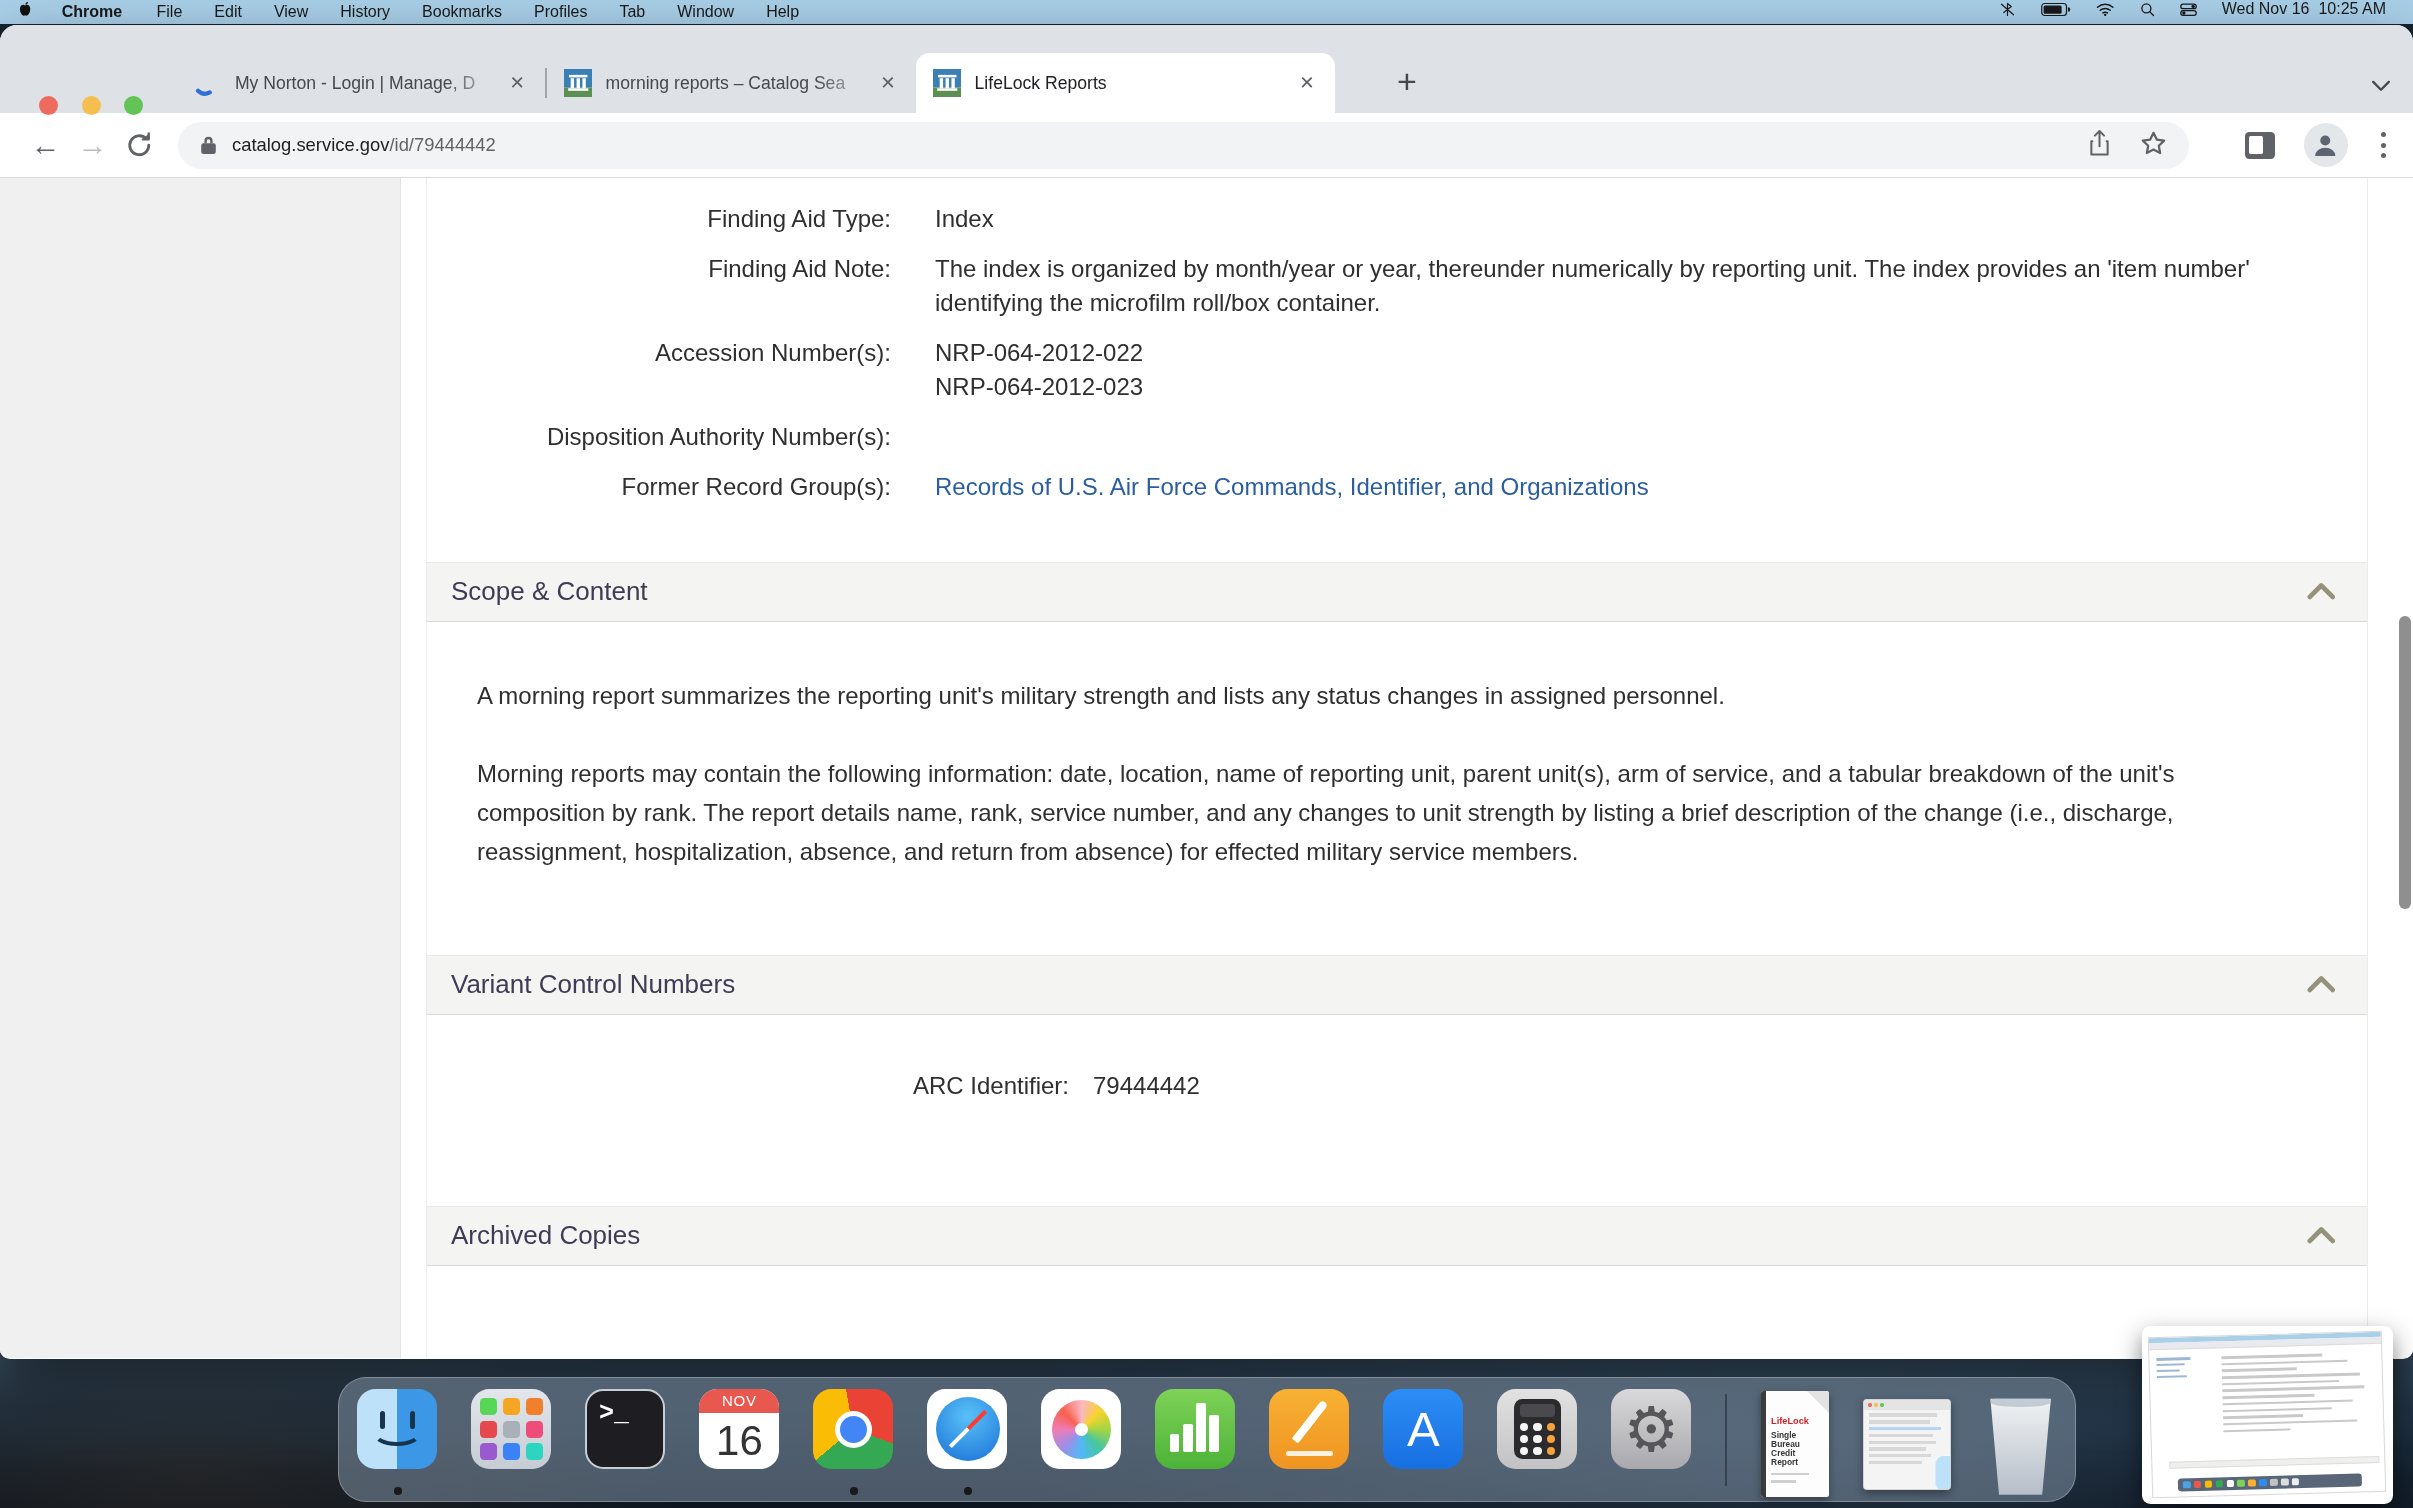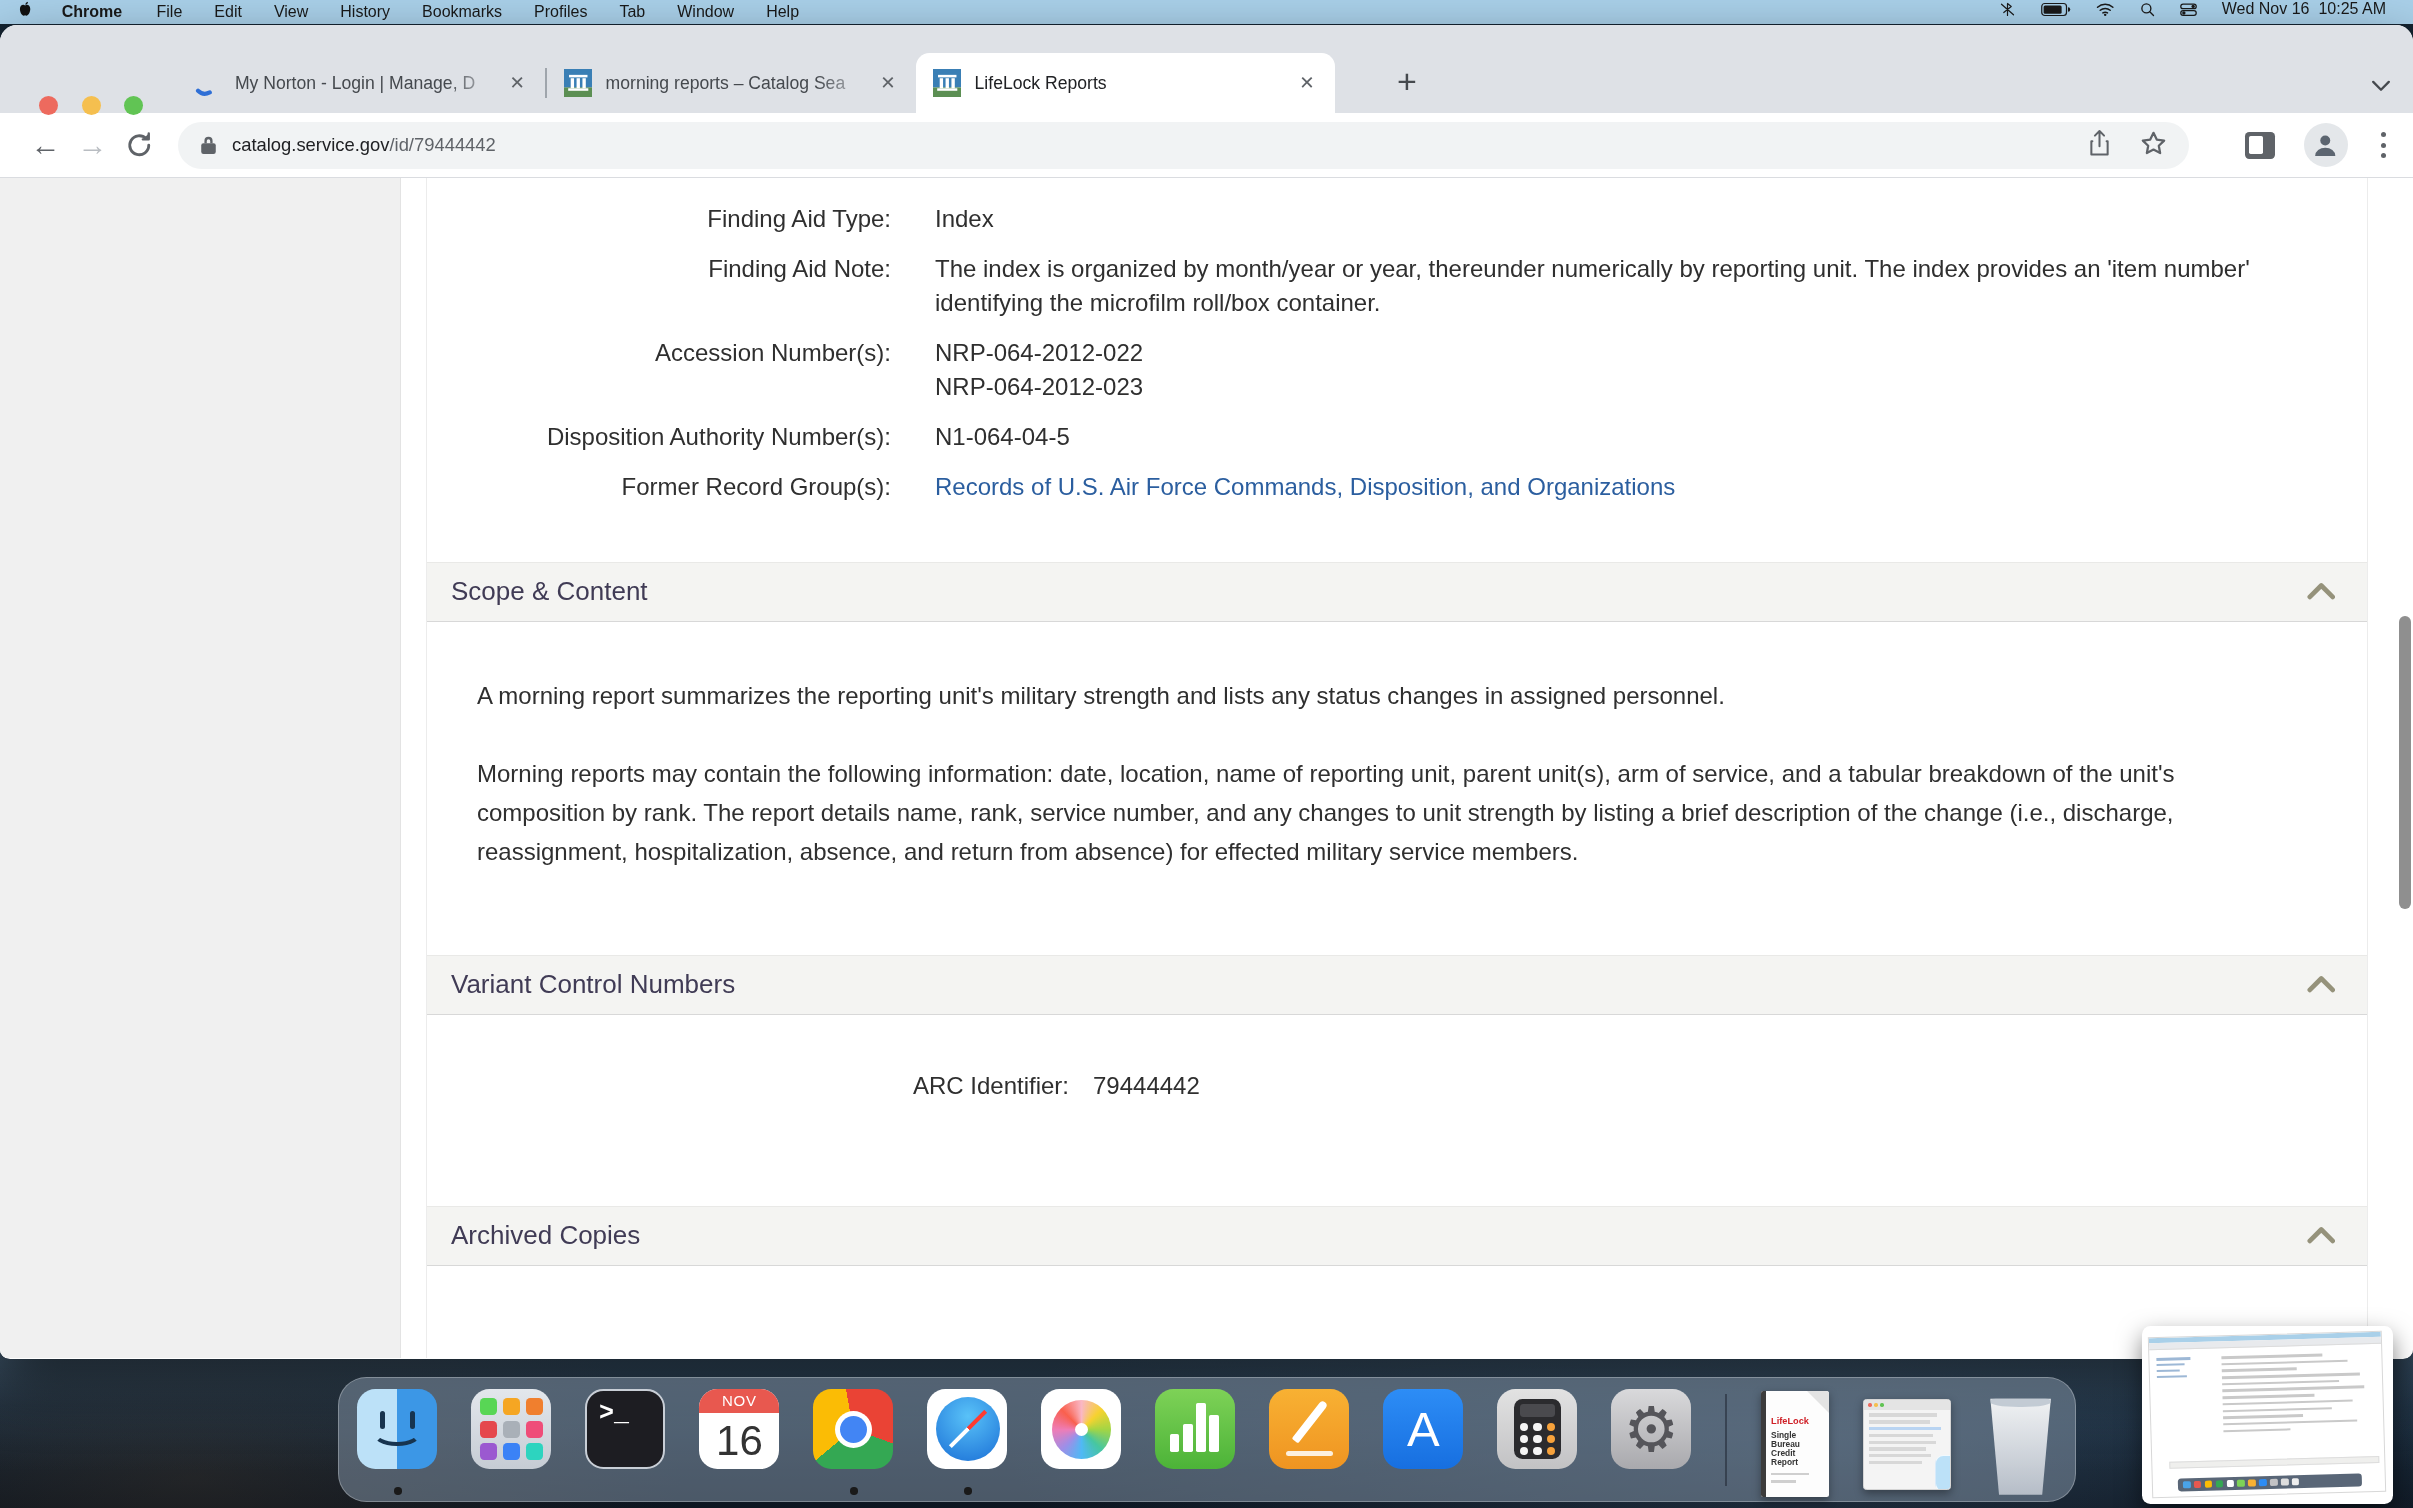--- a/index.html
+++ b/index.html
@@ -412,25 +412,24 @@
         </div>
         <div class="frow">
           <div class="flabel">Accession Number(s):</div>
           <div class="fvalue">
             <div>NRP-064-2012-022</div>
             <div>NRP-064-2012-023</div>
           </div>
         </div>
         <div class="frow">
           <div class="flabel">Disposition Authority Number(s):</div>
-          <div class="fvalue">N1-064-04-5</div>
         </div>
         <div class="frow">
           <div class="flabel">Former Record Group(s):</div>
-          <div class="fvalue"><a href="#">Records of U.S. Air Force Commands, Disposition, and Organizations</a></div>
+          <div class="fvalue"><a href="#">Records of U.S. Air Force Commands, Identifier, and Organizations</a></div>
         </div>
       </div>
 
       <div class="band">
         <span class="btitle">Scope &amp; Content</span>
         <span class="chev">
           <svg class="stroke" viewBox="0 0 30 18" width="28.5" height="18.4" stroke="#95927b" stroke-width="5">
               <path d="M3 15 L15 3 L27 15"></path>
             </svg>
         </span>

